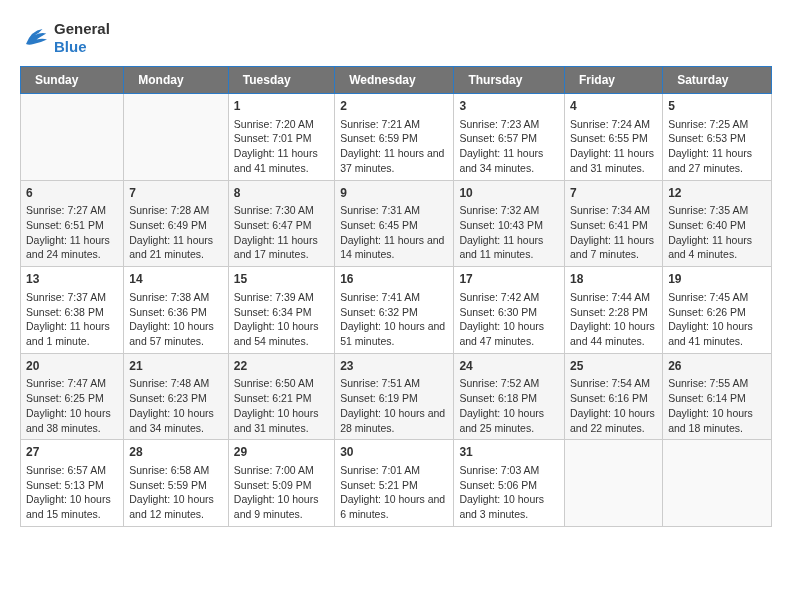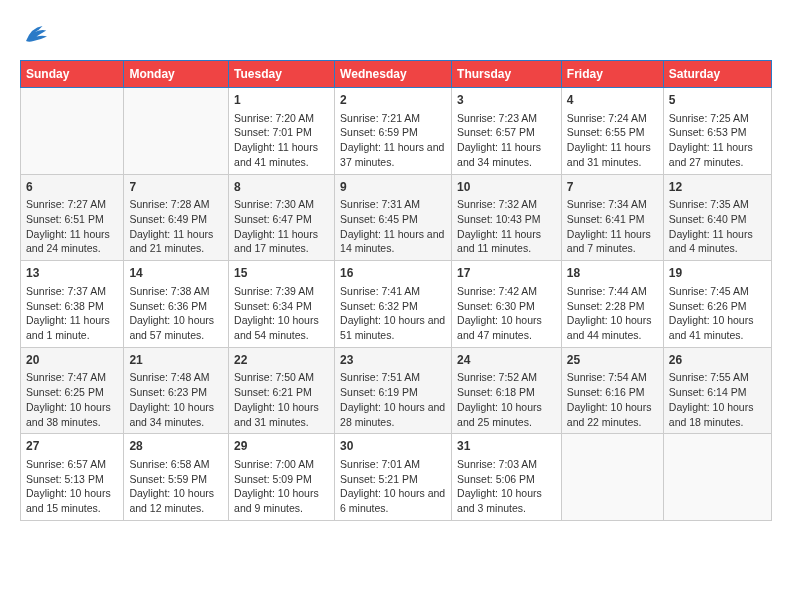--- a/index.html
+++ b/index.html
@@ -36,23 +36,23 @@
     .location {
       font-size: 16px;
       color: #555;
     }
     table {
       width: 100%;
       border-collapse: collapse;
       font-size: 11px;
     }
     thead tr th {
-      background-color: #ef4444;
+      background-color: #737373;
       color: #fff;
-      padding: 6px 5px;
+      padding: 6px 14px;
       text-align: left;
       font-size: 12px;
       border: 1px solid #2a7ac7;
     }
     tbody tr td {
       border: 1px solid #ccc;
       padding: 4px 5px;
       vertical-align: top;
       min-height: 80px;
       height: 80px;
@@ -77,20 +77,24 @@
     }
   </style>
 </head>
 <body>
 
 <div class="header">
   <div class="logo">
     <svg class="logo-bird" viewBox="0 0 40 40" xmlns="http://www.w3.org/2000/svg">
       <path d="M8,28 Q15,10 30,8 Q25,14 20,16 Q28,12 35,14 Q28,18 22,22 Q30,20 36,22 Q28,26 18,28 Q12,30 8,28Z" fill="#2a7ac7"></path>
     </svg>
+    <div>
+      <div style="font-size:15px;font-weight:bold;color:#333;line-height:1.2;">General</div>
+      <div style="font-size:15px;font-weight:bold;color:#2a7ac7;line-height:1.2;">Blue</div>
+    </div>
   </div>
   <div class="title-block">
     <div class="month-title"></div>
     <div class="location"></div>
   </div>
 </div>
 
 <table>
   <thead>
     <tr>
@@ -234,21 +238,21 @@
           <div class="day-info">Daylight: 10 hours and 38 minutes.</div>
         </td>
         <td>
           <div class="day-num">21</div>
           <div class="day-info">Sunrise: 7:48 AM</div>
           <div class="day-info">Sunset: 6:23 PM</div>
           <div class="day-info">Daylight: 10 hours and 34 minutes.</div>
         </td>
         <td>
           <div class="day-num">22</div>
-          <div class="day-info">Sunrise: 7:50 AM</div>
+          <div class="day-info">Sunrise: 6:50 AM</div>
           <div class="day-info">Sunset: 6:21 PM</div>
           <div class="day-info">Daylight: 10 hours and 31 minutes.</div>
         </td>
         <td>
           <div class="day-num">23</div>
           <div class="day-info">Sunrise: 7:51 AM</div>
           <div class="day-info">Sunset: 6:19 PM</div>
           <div class="day-info">Daylight: 10 hours and 28 minutes.</div>
         </td>
         <td>

